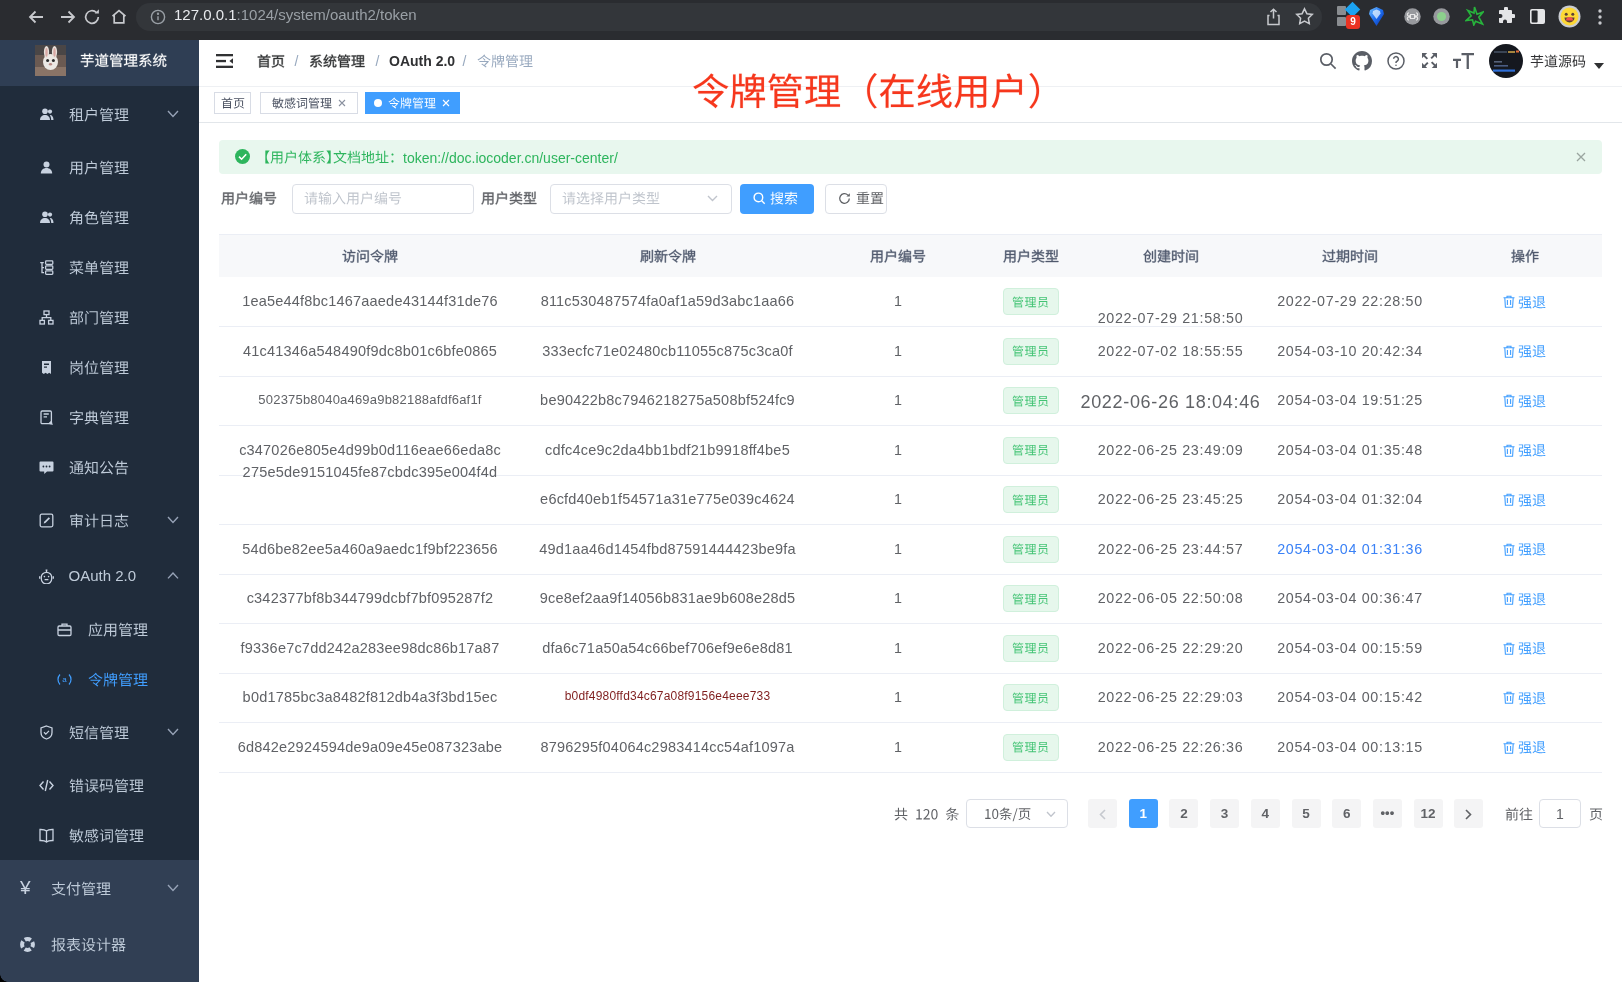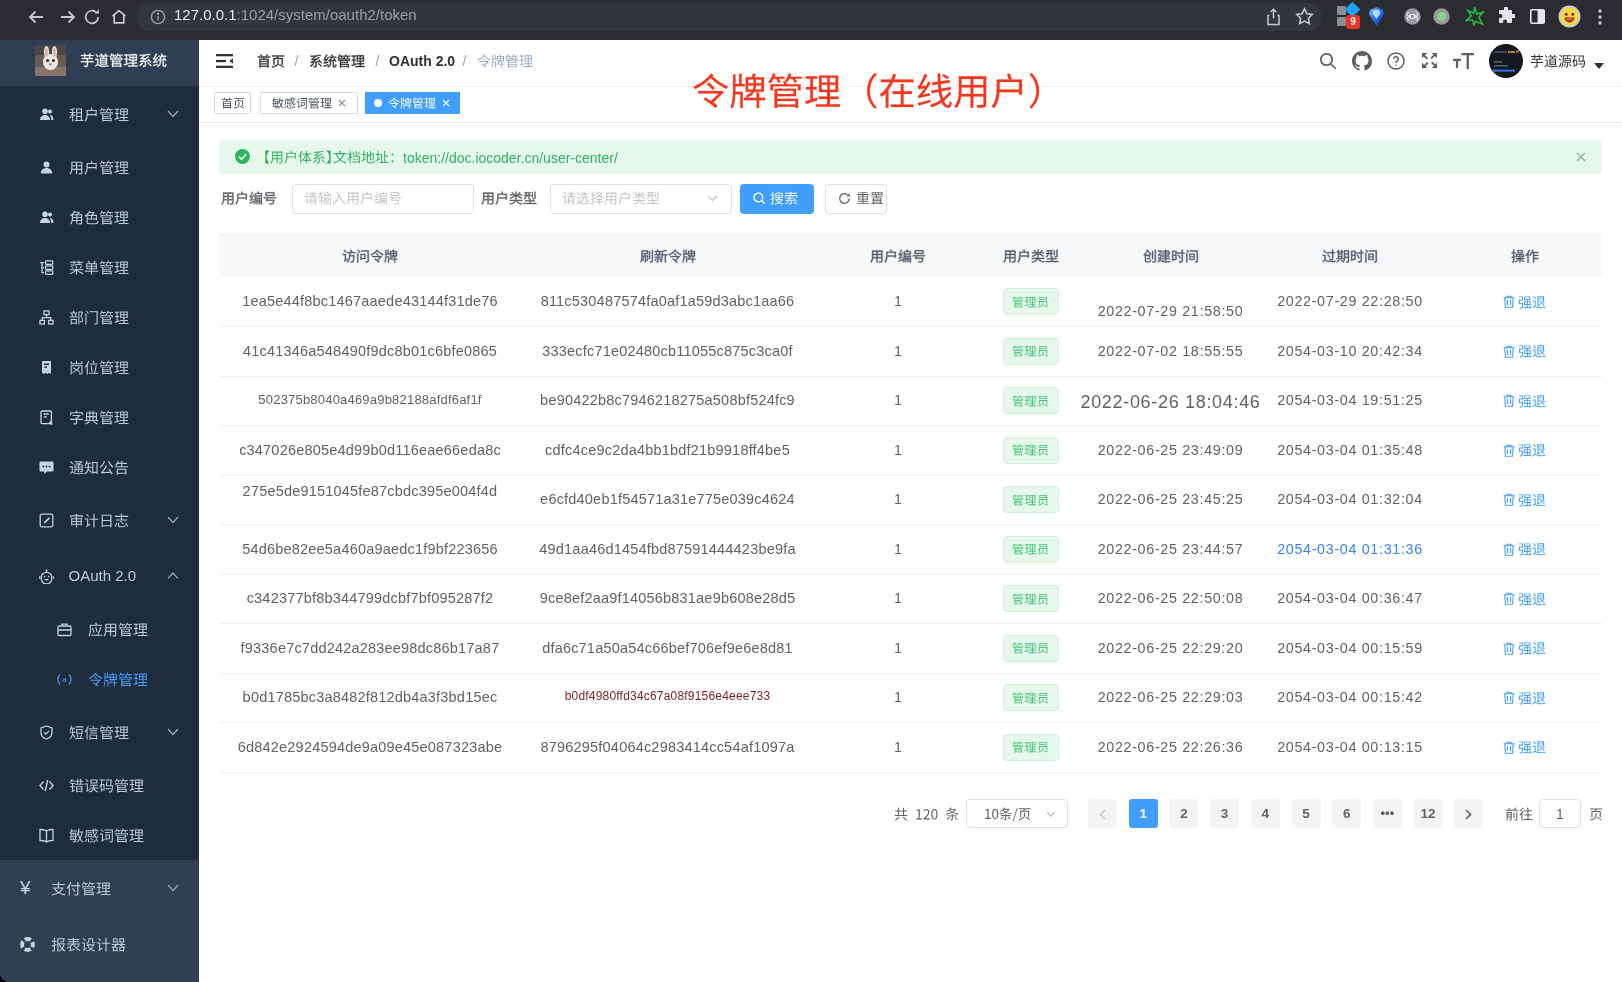--- a/index.html
+++ b/index.html
@@ -698,21 +698,21 @@
 <div class="cellc" style="left:667.5px;top:293.25px;font-size:14.5px;letter-spacing:0.2px;color:#606266">811c530487574fa0af1a59d3abc1aa66</div>
 <div class="cellc" style="left:898px;top:293.25px;font-size:14.3px;color:#606266">1</div>
 <div class="abs" style="left:1002.5px;top:288.25px;width:56px;height:27px;background:#e6f7ec;border:1px solid #d0f0dc;border-radius:4px"></div>
 <svg style="position:absolute;left:1012px;top:295.89px;overflow:visible;" width="37" height="13">
     <g transform="translate(0 10.6)" fill="#41c373">
       <use href="#g7BA1" transform="translate(0 0) scale(0.012 -0.012)"></use>
       <use href="#g7406" transform="translate(12.5 0) scale(0.012 -0.012)"></use>
       <use href="#g5458" transform="translate(25 0) scale(0.012 -0.012)"></use>
     </g>
   </svg>
-<div class="cellc" style="left:1170.5px;top:303px;font-size:14.3px;color:#606266;letter-spacing:0.68px">2022-07-29 21:58:50</div>
+<div class="cellc" style="left:1170.5px;top:310px;font-size:14.3px;color:#606266;letter-spacing:0.68px">2022-07-29 21:58:50</div>
 <div class="cellc" style="left:1350px;top:293.25px;font-size:14.3px;color:#606266;letter-spacing:0.68px">2022-07-29 22:28:50</div>
 <svg class="abs" style="left:1503px;top:295.25px" width="12" height="13" viewBox="0 0 12 13" fill="none" stroke="#409eff" stroke-width="1.1">
     <path d="M0.5 2.8h11M4 2.8V1.2h4v1.6M1.8 2.8l0.6 9.4h7.2l0.6-9.4M4.4 5v5M7.6 5v5"></path>
   </svg>
 <svg style="position:absolute;left:1517.5px;top:294.88px;overflow:visible;" width="28" height="16">
     <g transform="translate(0 12.4)" fill="#409eff">
       <use href="#g5F3A" transform="translate(0 0) scale(0.014 -0.014)"></use>
       <use href="#g9000" transform="translate(14 0) scale(0.014 -0.014)"></use>
     </g>
   </svg>
@@ -779,21 +779,21 @@
 <svg class="abs" style="left:1503px;top:443.75px" width="12" height="13" viewBox="0 0 12 13" fill="none" stroke="#409eff" stroke-width="1.1">
     <path d="M0.5 2.8h11M4 2.8V1.2h4v1.6M1.8 2.8l0.6 9.4h7.2l0.6-9.4M4.4 5v5M7.6 5v5"></path>
   </svg>
 <svg style="position:absolute;left:1517.5px;top:443.38px;overflow:visible;" width="28" height="16">
     <g transform="translate(0 12.4)" fill="#409eff">
       <use href="#g5F3A" transform="translate(0 0) scale(0.014 -0.014)"></use>
       <use href="#g9000" transform="translate(14 0) scale(0.014 -0.014)"></use>
     </g>
   </svg>
 <div class="abs" style="left:219px;top:474.5px;width:1383px;height:1px;background:#ebeef5"></div>
-<div class="cellc" style="left:370px;top:483px;font-size:14.5px;letter-spacing:0.2px;color:#606266">275e5de9151045fe87cbdc395e004f4d</div>
+<div class="cellc" style="left:370px;top:464px;font-size:14.5px;letter-spacing:0.2px;color:#606266">275e5de9151045fe87cbdc395e004f4d</div>
 <div class="cellc" style="left:667.5px;top:491.25px;font-size:14.5px;letter-spacing:0.2px;color:#606266">e6cfd40eb1f54571a31e775e039c4624</div>
 <div class="cellc" style="left:898px;top:491.25px;font-size:14.3px;color:#606266">1</div>
 <div class="abs" style="left:1002.5px;top:486.25px;width:56px;height:27px;background:#e6f7ec;border:1px solid #d0f0dc;border-radius:4px"></div>
 <svg style="position:absolute;left:1012px;top:493.89px;overflow:visible;" width="37" height="13">
     <g transform="translate(0 10.6)" fill="#41c373">
       <use href="#g7BA1" transform="translate(0 0) scale(0.012 -0.012)"></use>
       <use href="#g7406" transform="translate(12.5 0) scale(0.012 -0.012)"></use>
       <use href="#g5458" transform="translate(25 0) scale(0.012 -0.012)"></use>
     </g>
   </svg>
@@ -836,21 +836,21 @@
 <div class="cellc" style="left:667.5px;top:590.25px;font-size:14.5px;letter-spacing:0.2px;color:#606266">9ce8ef2aa9f14056b831ae9b608e28d5</div>
 <div class="cellc" style="left:898px;top:590.25px;font-size:14.3px;color:#606266">1</div>
 <div class="abs" style="left:1002.5px;top:585.25px;width:56px;height:27px;background:#e6f7ec;border:1px solid #d0f0dc;border-radius:4px"></div>
 <svg style="position:absolute;left:1012px;top:592.89px;overflow:visible;" width="37" height="13">
     <g transform="translate(0 10.6)" fill="#41c373">
       <use href="#g7BA1" transform="translate(0 0) scale(0.012 -0.012)"></use>
       <use href="#g7406" transform="translate(12.5 0) scale(0.012 -0.012)"></use>
       <use href="#g5458" transform="translate(25 0) scale(0.012 -0.012)"></use>
     </g>
   </svg>
-<div class="cellc" style="left:1170.5px;top:590.25px;font-size:14.3px;color:#606266;letter-spacing:0.68px">2022-06-25 22:50:08</div>
+<div class="cellc" style="left:1170.5px;top:590.25px;font-size:14.3px;color:#606266;letter-spacing:0.68px">2022-06-05 22:50:08</div>
 <div class="cellc" style="left:1350px;top:590.25px;font-size:14.3px;color:#606266;letter-spacing:0.68px">2054-03-04 00:36:47</div>
 <svg class="abs" style="left:1503px;top:592.25px" width="12" height="13" viewBox="0 0 12 13" fill="none" stroke="#409eff" stroke-width="1.1">
     <path d="M0.5 2.8h11M4 2.8V1.2h4v1.6M1.8 2.8l0.6 9.4h7.2l0.6-9.4M4.4 5v5M7.6 5v5"></path>
   </svg>
 <svg style="position:absolute;left:1517.5px;top:591.88px;overflow:visible;" width="28" height="16">
     <g transform="translate(0 12.4)" fill="#409eff">
       <use href="#g5F3A" transform="translate(0 0) scale(0.014 -0.014)"></use>
       <use href="#g9000" transform="translate(14 0) scale(0.014 -0.014)"></use>
     </g>
   </svg>

